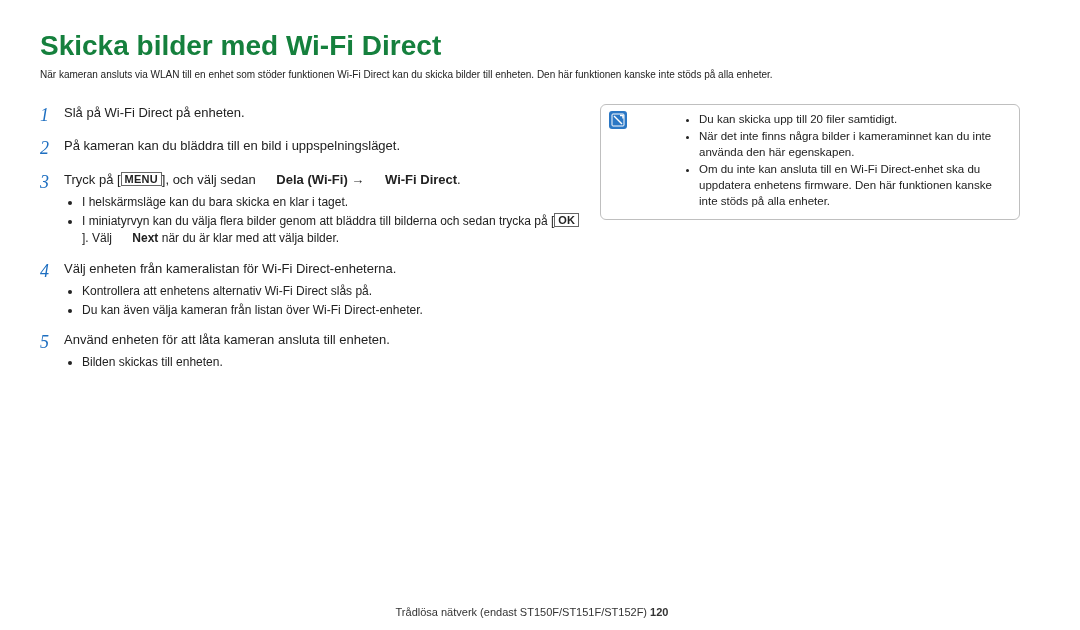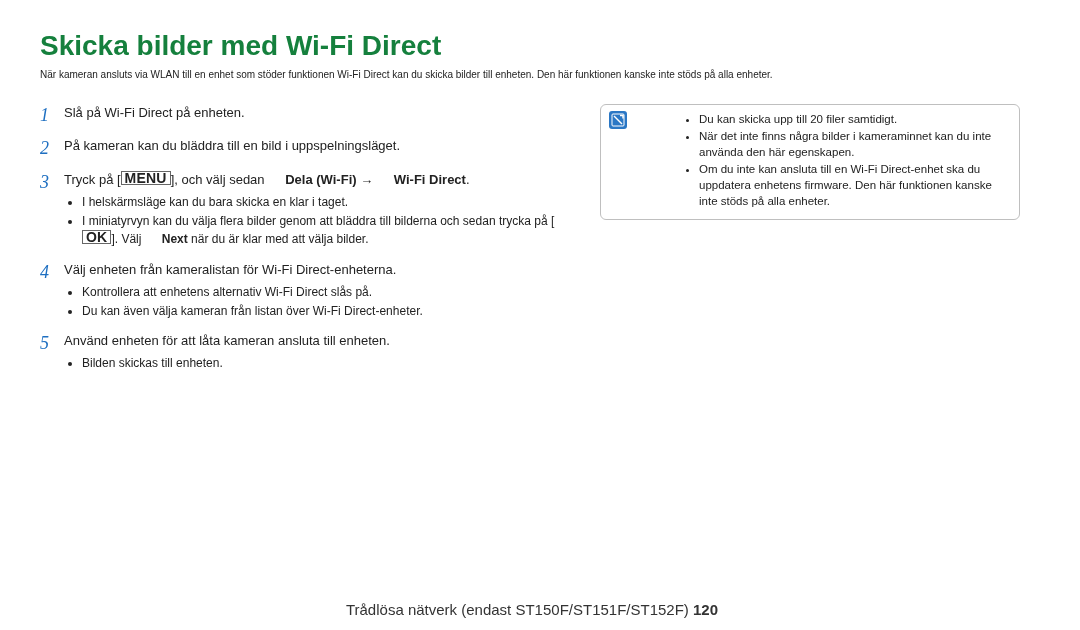--- a/index.html
+++ b/index.html
@@ -61,21 +61,21 @@
     padding-left: 18px;
     font-size: 12px;
   }
   .step-body li {
     margin-bottom: 2px;
   }
   .bold { font-weight: bold; margin-left: 17px; }
   .kbd {
     display: inline-block;
     border: 1px solid #666;
-    font-size: 14px;
+    font-size: 11px;
     font-family: Arial, sans-serif;
     font-weight: bold;
     padding: 0 3px;
     line-height: 12px;
     vertical-align: 1px;
     letter-spacing: 0.2px;
   }
   .infobox {
     border: 1px solid #bfbfbf;
     border-radius: 6px;
@@ -107,21 +107,21 @@
   }
   .infobox li {
     margin-bottom: 1px;
   }
   .footer {
     position: absolute;
     bottom: 12px;
     left: 0;
     right: 16px;
     text-align: center;
-    font-size: 15px;
+    font-size: 11px;
     color: #333;
   }
   .footer .pagenum {
     font-weight: bold;
   }
 </style>
 </head>
 <body>
 
 <div class="page">

